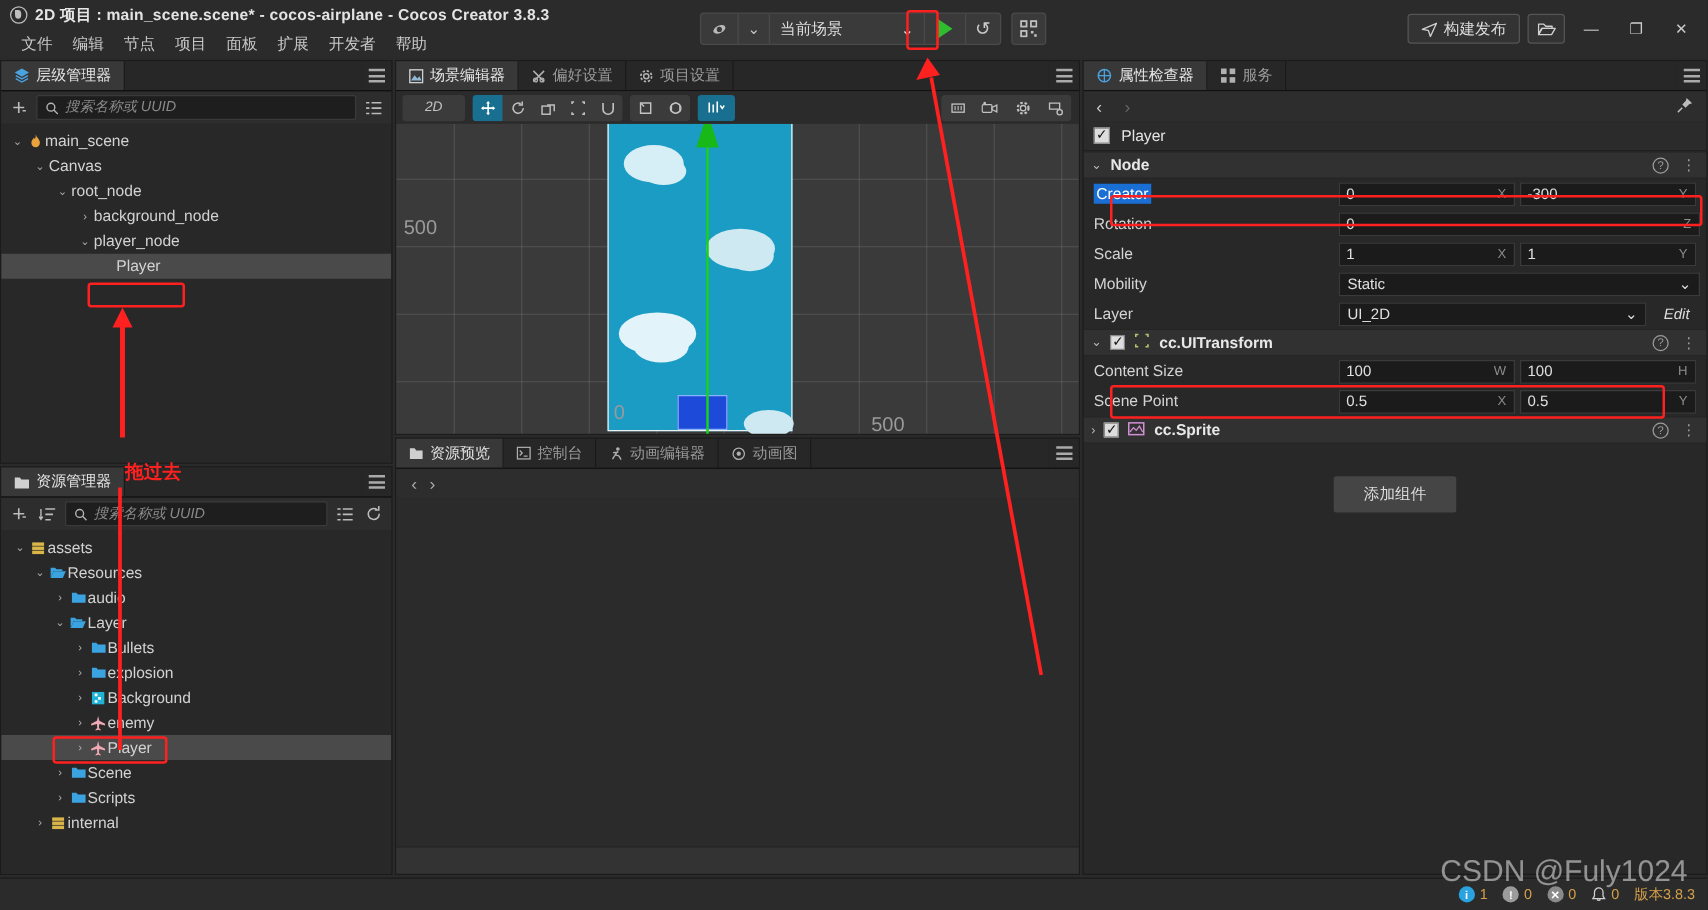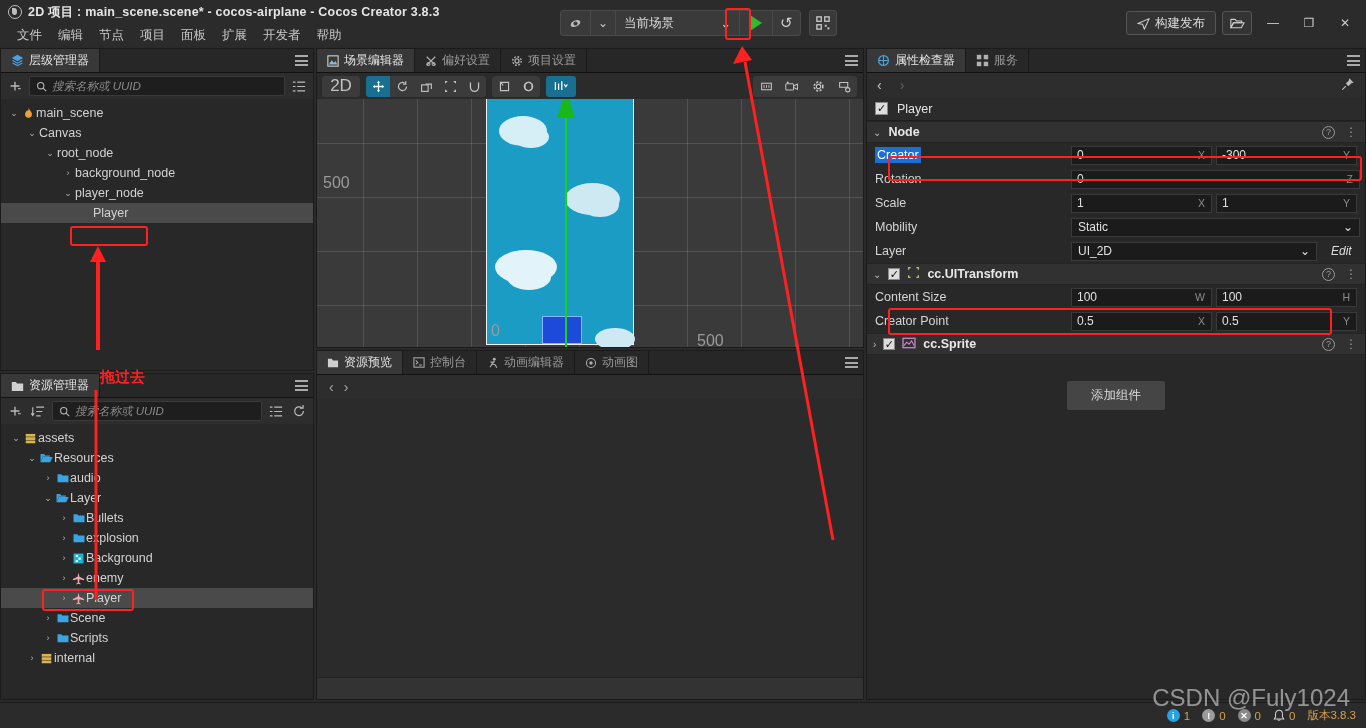--- a/index.html
+++ b/index.html
@@ -155,21 +155,21 @@
   .scene-toolbar {
     height: 26px; background: #2b2b2b; display: flex; align-items: center;
     padding: 0 5px; gap: 6px; position: relative; z-index: 3;
   }
   .tool-grp { display:flex; align-items:center; background:#3b3b3b; border-radius:3px; overflow:hidden; }
   .tool {
     width: 24px; height: 21px; display:flex; align-items:center; justify-content:center;
     color: #c2c2c2; font-size: 11px;
   }
   .tool.active { background: #186f8f; color: #fff; }
-  .tool.wide { width: 38px; font-size: 17px; }
+  .tool.wide { width: 50px; font-size: 11px; font-style: italic; }
   .tool-solo { background:#3b3b3b; border-radius:3px; }
   .tool-right { position: absolute; right: 6px; display:flex; align-items:center; gap:2px; background:#3b3b3b; border-radius:3px; padding:0 1px;}
   .viewport { flex: 1; position: relative; overflow: hidden; background: #3a3a3a; }
   .grid {
     position: absolute; inset: 0;
     background-image:
       linear-gradient(to right, rgba(255,255,255,0.12) 1px, transparent 1px),
       linear-gradient(to bottom, rgba(255,255,255,0.12) 1px, transparent 1px);
     background-size: 54px 54px;
     background-position: -8px -10px;
@@ -916,21 +916,21 @@
         <span class="axis">W</span>
       </span>
       <span class="gap4"></span>
       <span class="field f-half">
         <span>100</span>
         <span class="axis">H</span>
       </span>
     </div>
 
     <div class="prop-row">
-      <span class="prop-label">Creator Point</span>
+      <span class="prop-label">Scene Point</span>
       <span class="field f-half">
         <span>0.5</span>
         <span class="axis">X</span>
       </span>
       <span class="gap4"></span>
       <span class="field f-half">
         <span>0.5</span>
         <span class="axis">Y</span>
       </span>
     </div>

